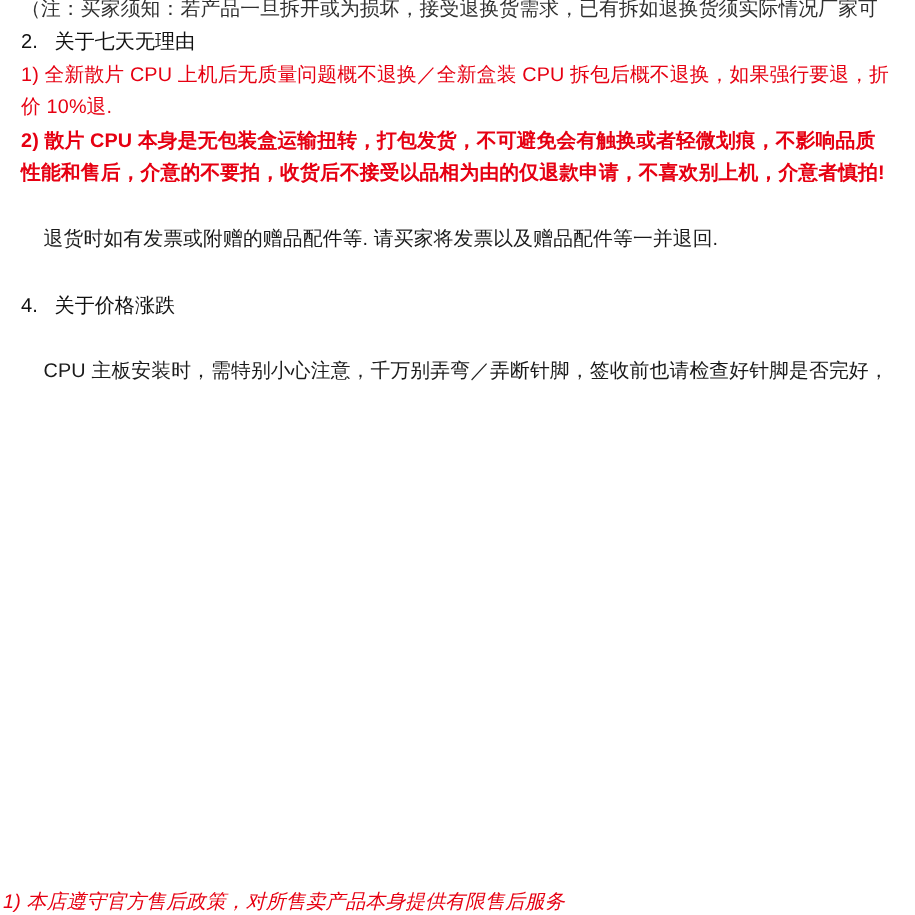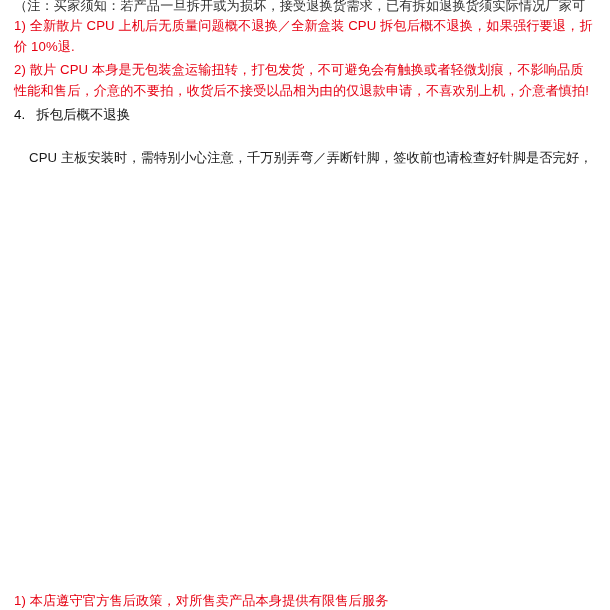--- a/index.html
+++ b/index.html
@@ -41,52 +41,60 @@
   .sec-head {
     font-size: 13.4px;
     line-height: 22px;
     color: #111111;
     margin-top: 2px;
   }
   .red {
     color: #e60012;
   }
   .bold {
-    font-weight: normal;
+    font-weight: bold;
   }
   .blk {
     margin-bottom: 1px;
   }
   .bottom-cut {
     position: absolute;
-    left: 14px;
+    left: 2px;
     right: 14px;
     bottom: 0;
     height: 17px;
     overflow: hidden;
+    font-style: italic;
   }
   .bottom-cut .line {
     position: relative;
     top: -3px;
   }
 </style>
 </head>
 <body>
 
 <div class="page">
 
   <div class="top-clip line">（注：买家须知：若产品一旦拆开或为损坏，接受退换货需求，已有拆如退换货须实际情况厂家可能额外收费）</div>
 
+  <div class="sec-head">
+    <span>2.</span>
+    <span>&nbsp;&nbsp;</span><span>关于七天无理由</span>
+  </div>
   <div class="line blk red">1) 全新散片 CPU 上机后无质量问题概不退换／全新盒装 CPU 拆包后概不退换，如果强行要退，折价 10%退.</div>
   <div class="line blk red bold">2) 散片 CPU 本身是无包装盒运输扭转，打包发货，不可避免会有触换或者轻微划痕，不影响品质性能和售后，介意的不要拍，收货后不接受以品相为由的仅退款申请，不喜欢别上机，介意者慎拍!</div>
+  <div class="line blk">
+    <span>退货时如有发票或附赠的赠品配件等. 请买家将发票以及赠品配件等一并退回.</span>
+  </div>
 
 
   <div class="sec-head">
     <span>4.</span>
-    <span>&nbsp;&nbsp;</span><span>拆包后概不退换</span>
+    <span>&nbsp;&nbsp;</span><span>关于价格涨跌</span>
   </div>
 
   <div class="line blk">
     <span>CPU 主板安装时，需特别小心注意，千万别弄弯／弄断针脚，签收前也请检查好针脚是否完好，</span>
   </div>
 
   <div class="bottom-cut">
     <div class="line red">1) 本店遵守官方售后政策，对所售卖产品本身提供有限售后服务</div>
   </div>
 

